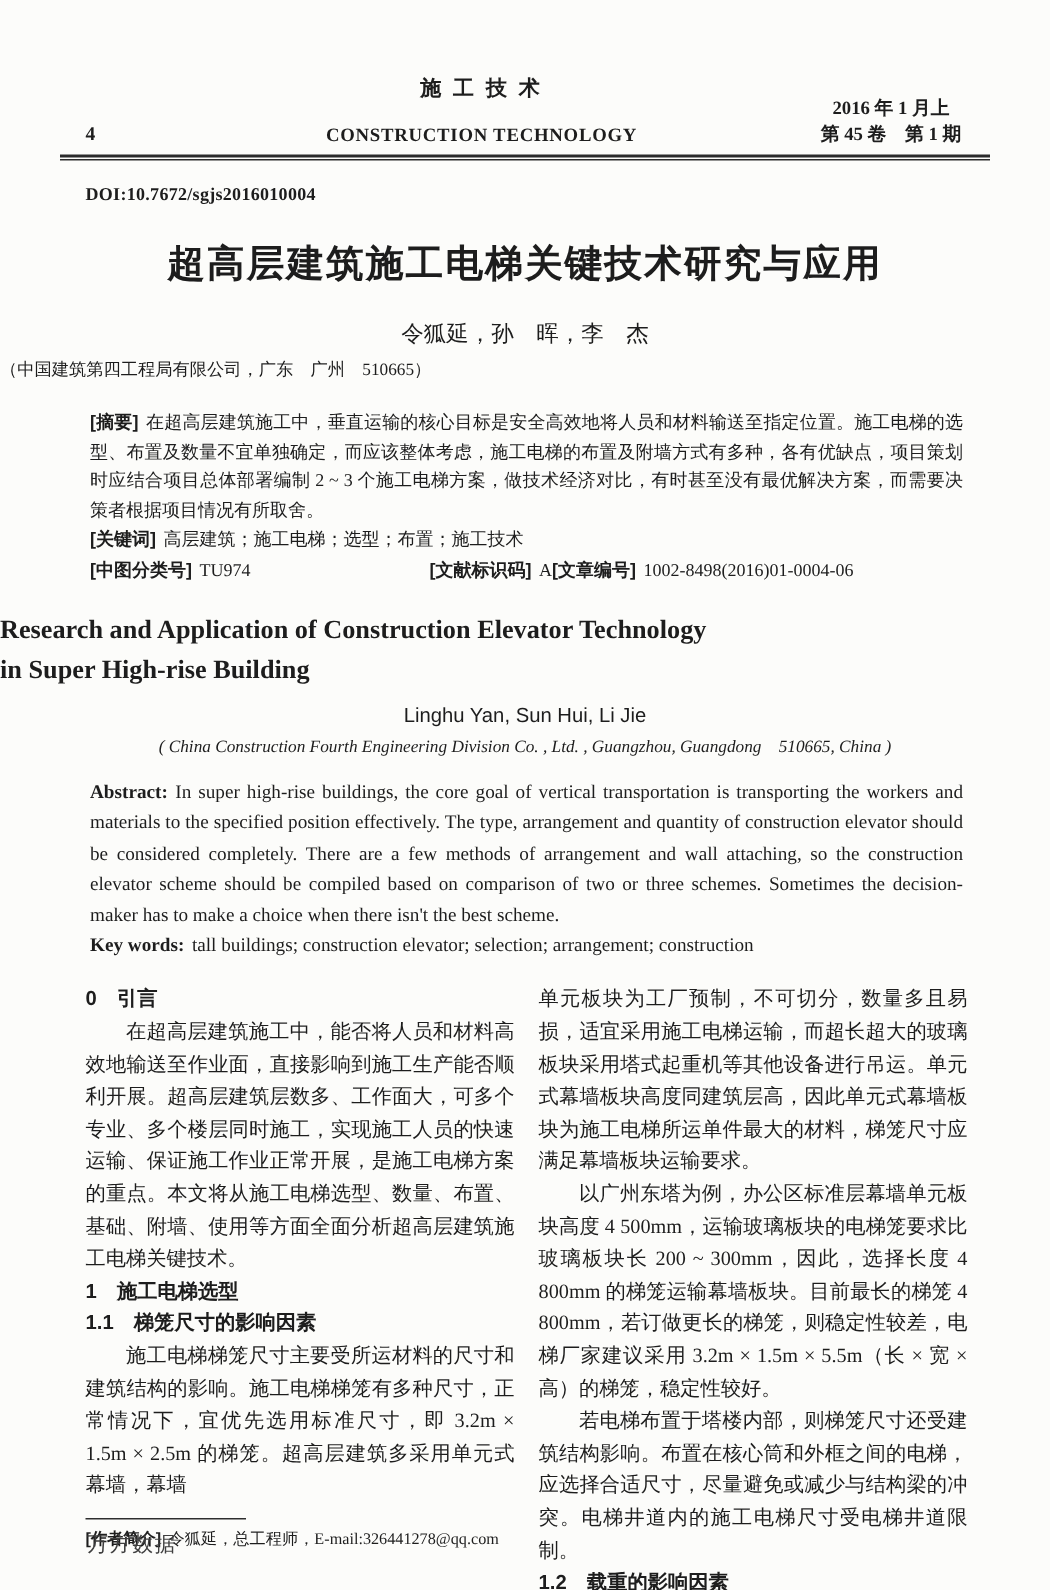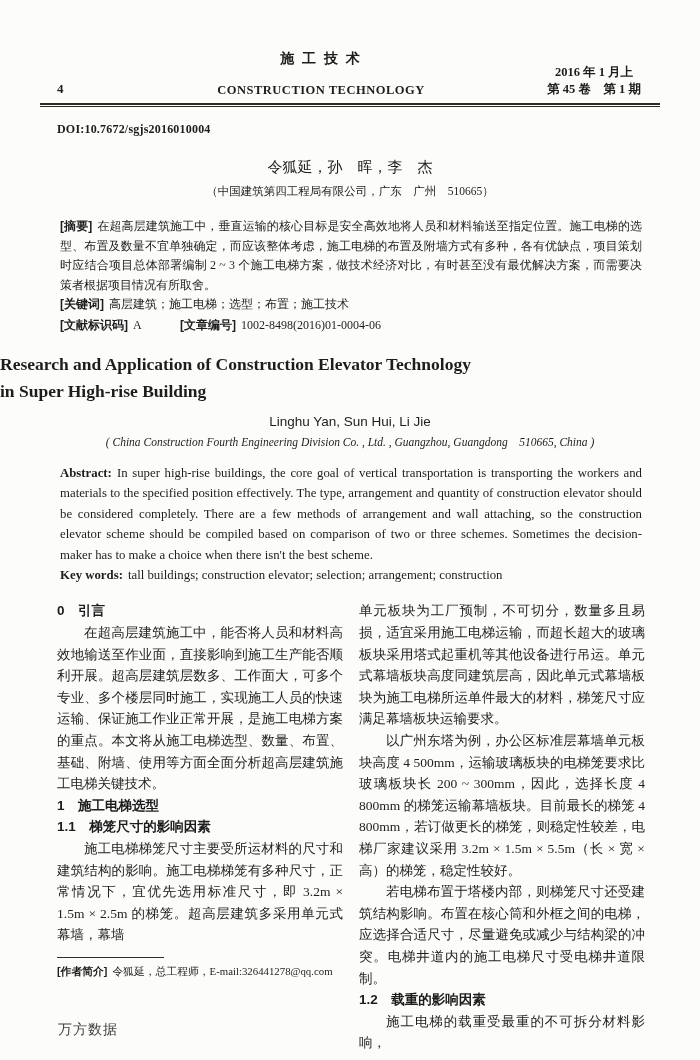--- a/index.html
+++ b/index.html
@@ -14,29 +14,29 @@
   .rhead .h-left { width:70px; font-size:13px; font-weight:700; padding-left:15px; padding-bottom:1px; }
   .rhead .h-center { flex:1; text-align:center; }
   .jcn { font-size:14px; font-weight:700; letter-spacing:2px; font-family:"Liberation Sans",sans-serif; }
   .jen { font-size:12.5px; font-weight:700; margin-top:15px; letter-spacing:0.5px; }
   .rhead .h-right { width:128px; text-align:center; font-size:12.5px; font-weight:700; line-height:17px; }
   .rule2 { margin:5px 40px 0 40px; height:4px; border-top:2px solid #2b2b2b; border-bottom:1.5px solid #2b2b2b; }
   .doi { margin:15px 0 0 57px; font-size:12px; font-weight:700; letter-spacing:0.2px; }
   
   .title-cn { margin-top:22px; text-align:center; font-size:25px; font-weight:700; letter-spacing:1.5px; }
   .authors-cn { margin-top:21px; text-align:center; font-size:15px; }
-  .affil-cn { margin-top:7px; text-align:center; font-size:11.5px; }
+  .affil-cn { margin-top:7px; text-align:left; font-size:11.5px; }
   
   .abs-cn { margin:18px 58px 16px 60px; font-size:12px; line-height:19.5px; }
   .abs-cn .just { text-align:justify; }
   .lbl { font-weight:700; font-family:"Liberation Sans",sans-serif; }
   .val { margin-left:5px; }
   .class-line { display:flex; margin-top:1px; }
   .class-line .c1 { width:188px; }
-  .class-line .c2 { width:120px; }
+  .class-line .c2 { width:120px;text-align:right; }
   
   .title-en { margin-top:15px; text-align:left; font-size:17.5px; font-weight:700; line-height:27px; }
   .authors-en { margin-top:9px; text-align:center; font-size:13.5px; font-family:"Liberation Sans",sans-serif; }
   .affil-en { margin-top:6px; text-align:center; font-size:11.5px; font-style:italic; }
   .abs-en { margin:13px 58px 0 60px; font-size:12.8px; line-height:20.4px; text-align:justify; }
   .abs-en .blbl { font-weight:700; }
   
   .columns { display:flex; gap:16px; margin:15px 55px 0 57px; }
   .col { width:286px; font-size:13.5px; line-height:21.6px; text-align:justify; }
   .col h3 { font-size:13.5px; font-weight:700; font-family:"Liberation Sans",sans-serif; line-height:21.6px; text-align:left; }
@@ -62,27 +62,29 @@
     </div>
     <div class="h-right">
       <div>2016 年 1 月上</div>
       <div>第 45 卷　第 1 期</div>
     </div>
   </div>
   <div class="rule2"></div>
 
   <div class="doi">DOI:10.7672/sgjs2016010004</div>
 
+  <div class="title-cn">超高层建筑施工电梯关键技术研究与应用</div>
   <div class="authors-cn">令狐延，孙　晖，李　杰</div>
   <div class="affil-cn">（中国建筑第四工程局有限公司，广东　广州　510665）</div>
 
   <div class="abs-cn">
     <p class="just"><span class="lbl">[摘要]</span><span class="val">在超高层建筑施工中，垂直运输的核心目标是安全高效地将人员和材料输送至指定位置。施工电梯的选型、布置及数量不宜单独确定，而应该整体考虑，施工电梯的布置及附墙方式有多种，各有优缺点，项目策划时应结合项目总体部署编制 2 ~ 3 个施工电梯方案，做技术经济对比，有时甚至没有最优解决方案，而需要决策者根据项目情况有所取舍。</span></p>
     <p><span class="lbl">[关键词]</span><span class="val">高层建筑；施工电梯；选型；布置；施工技术</span></p>
     <div class="class-line">
+      <span class="c1"><span class="lbl">[中图分类号]</span><span class="val">TU974</span></span>
       <span class="c2"><span class="lbl">[文献标识码]</span><span class="val">A</span></span>
       <span class="c3"><span class="lbl">[文章编号]</span><span class="val">1002-8498(2016)01-0004-06</span></span>
     </div>
   </div>
 
   <div class="title-en">
     <div>Research and Application of Construction Elevator Technology</div>
     <div>in Super High-rise Building</div>
   </div>
   <div class="authors-en">Linghu Yan, Sun Hui, Li Jie</div>

